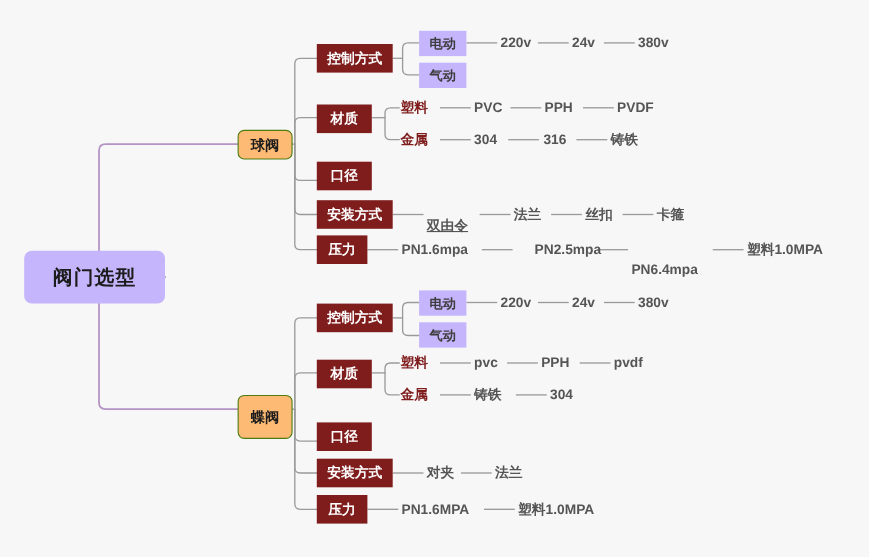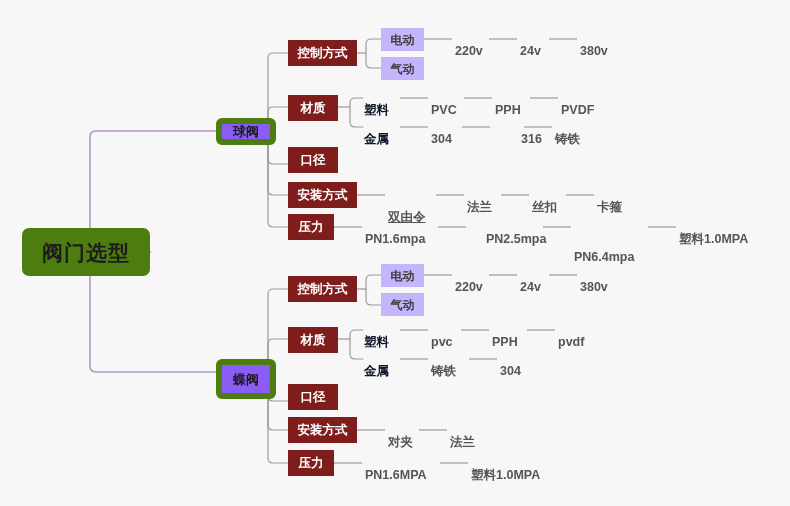--- a/index.html
+++ b/index.html
@@ -34,36 +34,36 @@
     position: absolute;
     box-sizing: border-box;
     display: flex;
     align-items: center;
     justify-content: center;
     white-space: nowrap;
     line-height: 1;
   }
   
   .node-root {
-    background: #4d7c0f;
+    background: #c4b5fd;
     color: #1c1c1c;
-    font-size: 21px;
+    font-size: 18px;
     font-weight: bold;
     border-radius: 7px;
     letter-spacing: 1px;
     padding: 0 12px;
   }
   
   .node-l1 {
-    background: #8b5cf6;
+    background: #fdba74;
     color: #1c1c1c;
     font-size: 13px;
     font-weight: bold;
     border-radius: 6px;
-    border: 6px solid #4d7c0f;
+    border: 1px solid #4d7c0f;
     padding: 0 24px;
   }
   
   .node-l2 {
     background: #7f1d1d;
     color: #ffffff;
     font-size: 12.5px;
     font-weight: bold;
     padding: 0 9px;
   }
@@ -75,24 +75,23 @@
     font-weight: bold;
     padding: 0 9px;
   }
   
   .node-text {
     color: #555555;
     font-size: 12.5px;
     font-weight: bold;
     background: transparent;
     justify-content: flex-start;
-    margin-top: 12px;
   }
   .node-text.sub {
-    color: #0f172a;
+    color: #7f1d1d;
   }
 </style>
 </head>
 <body>
 
 <div id="canvas">
 
   <svg class="links" viewBox="0 0 790 506">
 
     <path d="M150 252 H90 V137 Q90 131 96 131 H216" fill="none" stroke="#b394c4" stroke-width="1.6" stroke-linecap="round"></path>
@@ -204,21 +203,21 @@
   </div>
   <div class="node node-text" style="left:561px; top:90px; width:40px; height:17px;">
     <span>PVDF</span>
   </div>
   <div class="node node-text sub" style="left:364px; top:119px; width:34px; height:17px;">
     <span>金属</span>
   </div>
   <div class="node node-text" style="left:431px; top:119px; width:28px; height:17px;">
     <span>304</span>
   </div>
-  <div class="node node-text" style="left:521px; top:119px; width:28px; height:17px;text-align:right;">
+  <div class="node node-text" style="left:494px; top:119px; width:28px; height:17px;text-align:right;">
     <span>316</span>
   </div>
   <div class="node node-text" style="left:555px; top:119px; width:36px; height:17px;">
     <span>铸铁</span>
   </div>
 
   <div class="node node-l2" style="left:288px; top:147px; width:50px; height:26px;">
     <span>口径</span>
   </div>
 

